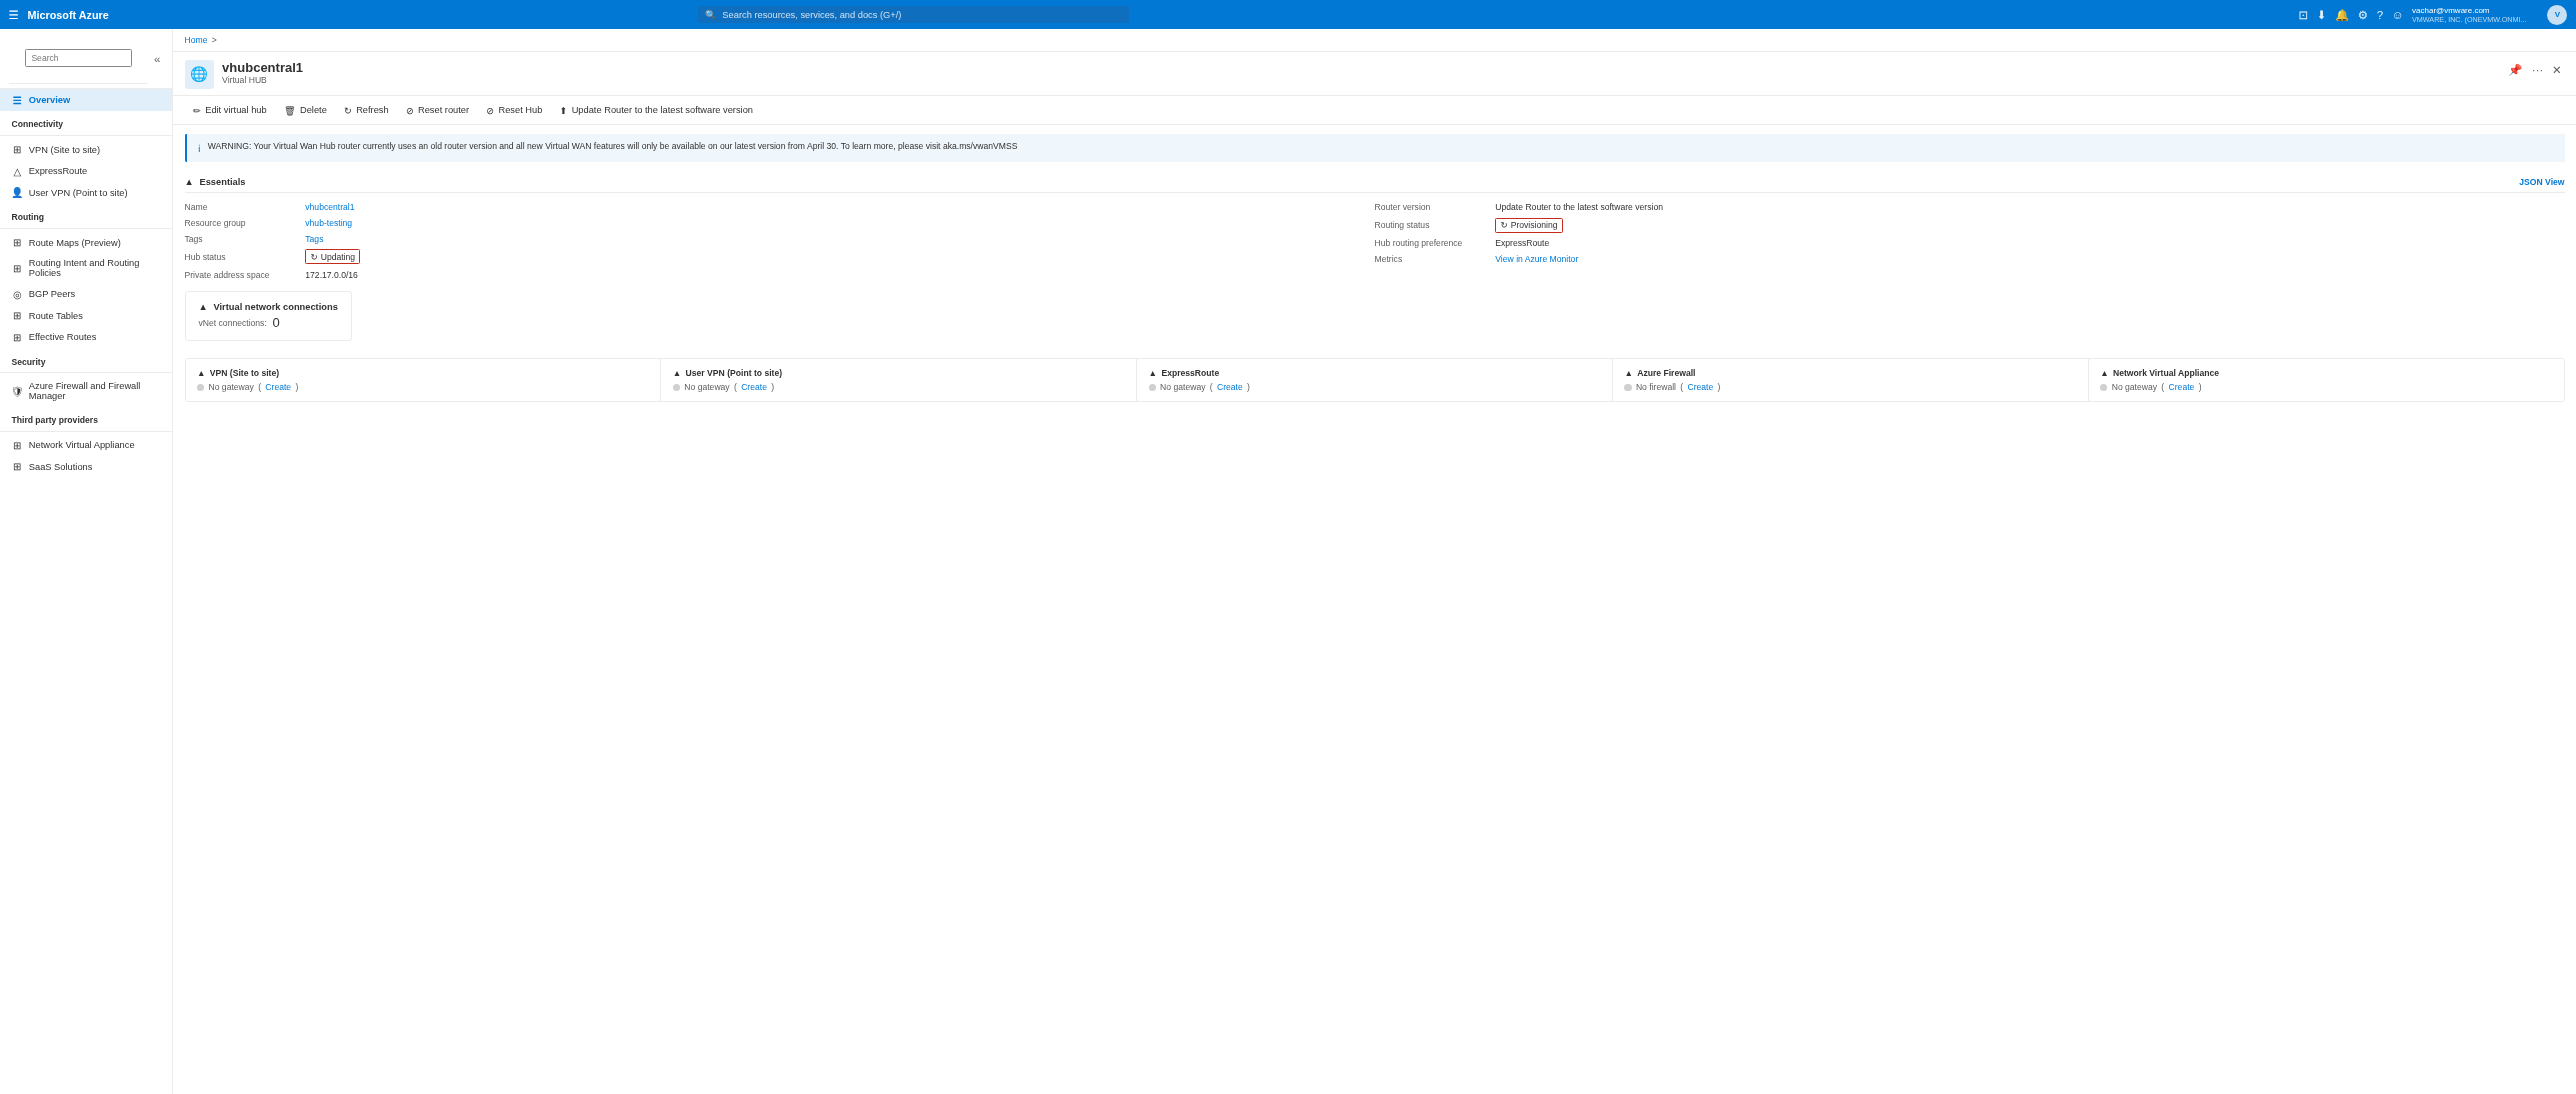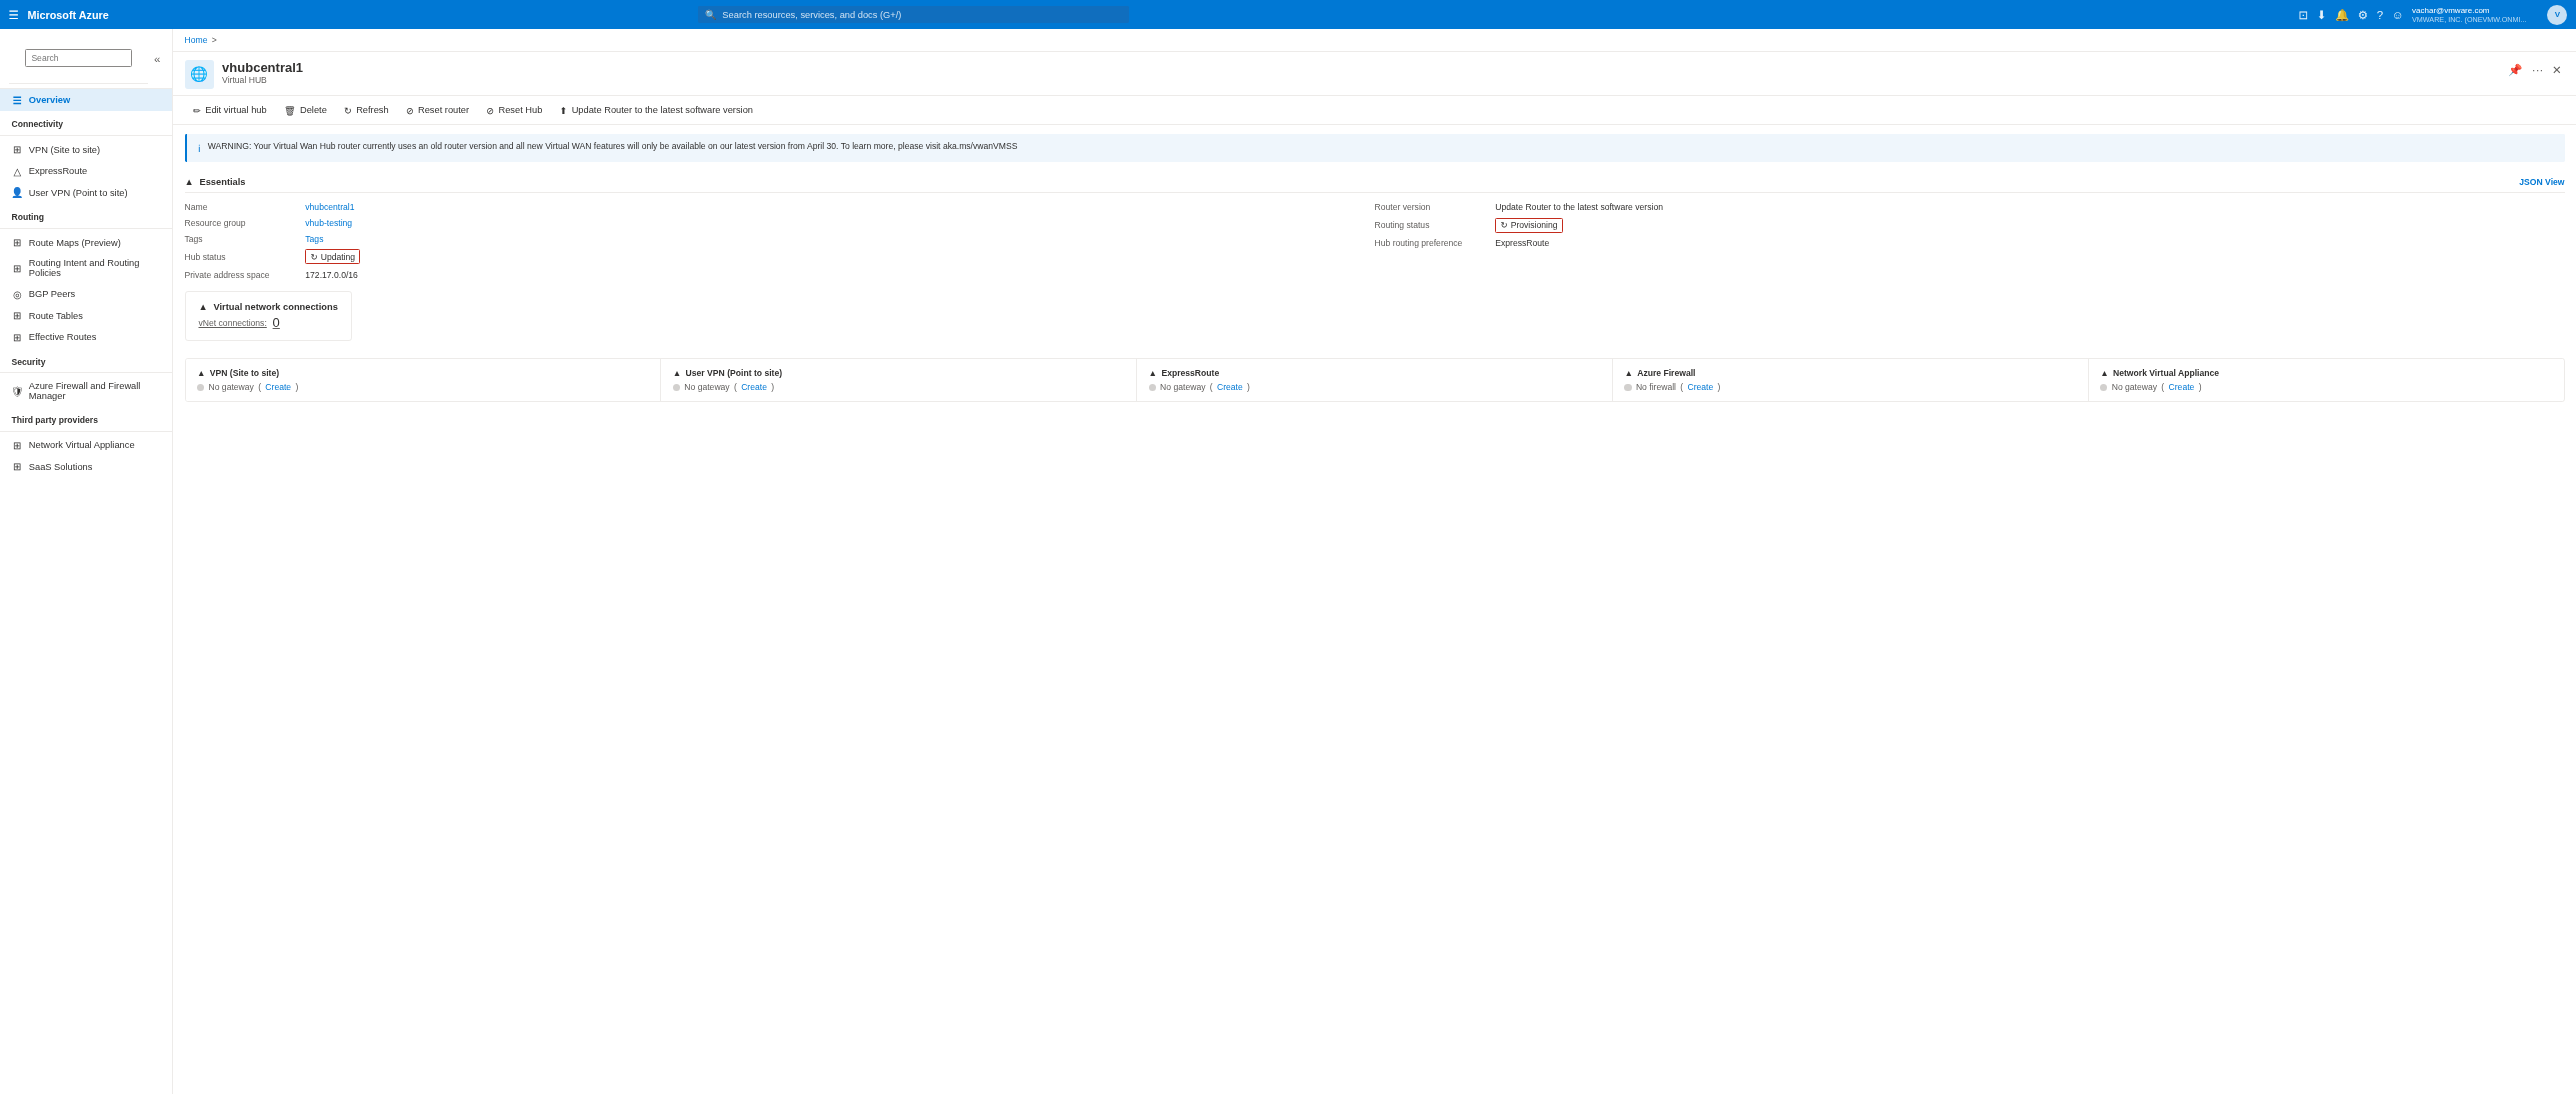--- a/index.html
+++ b/index.html
@@ -331,31 +331,37 @@
               <span class="badge">
                 <span class="spin">↻</span>
                 <span>Provisioning</span>
               </span>
             </span>
           </div>
           <div class="essentials-row">
             <span class="essentials-label">Hub routing preference</span>
             <span class="essentials-value">ExpressRoute</span>
           </div>
+          <div class="essentials-row">
+            <span class="essentials-label">Metrics</span>
+            <span class="essentials-value">
+              <a href="#">View in Azure Monitor</a>
+            </span>
+          </div>
         </div>
       </div>
     </div>
 
     <div style="padding: 0 11.5px;">
       <div class="vnet-card">
         <div class="vnet-card-header">
           <span>▲</span>
           <span>Virtual network connections</span>
         </div>
-        <div style="font-size:8.6px;color:#605e5c;display:flex;align-items:center;gap:5.8px;text-decoration:underline;">
+        <div style="font-size:8.6px;color:#605e5c;display:flex;align-items:center;gap:5.8px;">
           <span>vNet connections:</span>
           <span style="font-size:13px;font-weight:400;color:#323130;">0</span>
         </div>
       </div>
     </div>
 
     <div style="padding: 8.6px 11.5px 14.4px;">
       <div class="cards-row">
 
         <div class="gateway-card">

